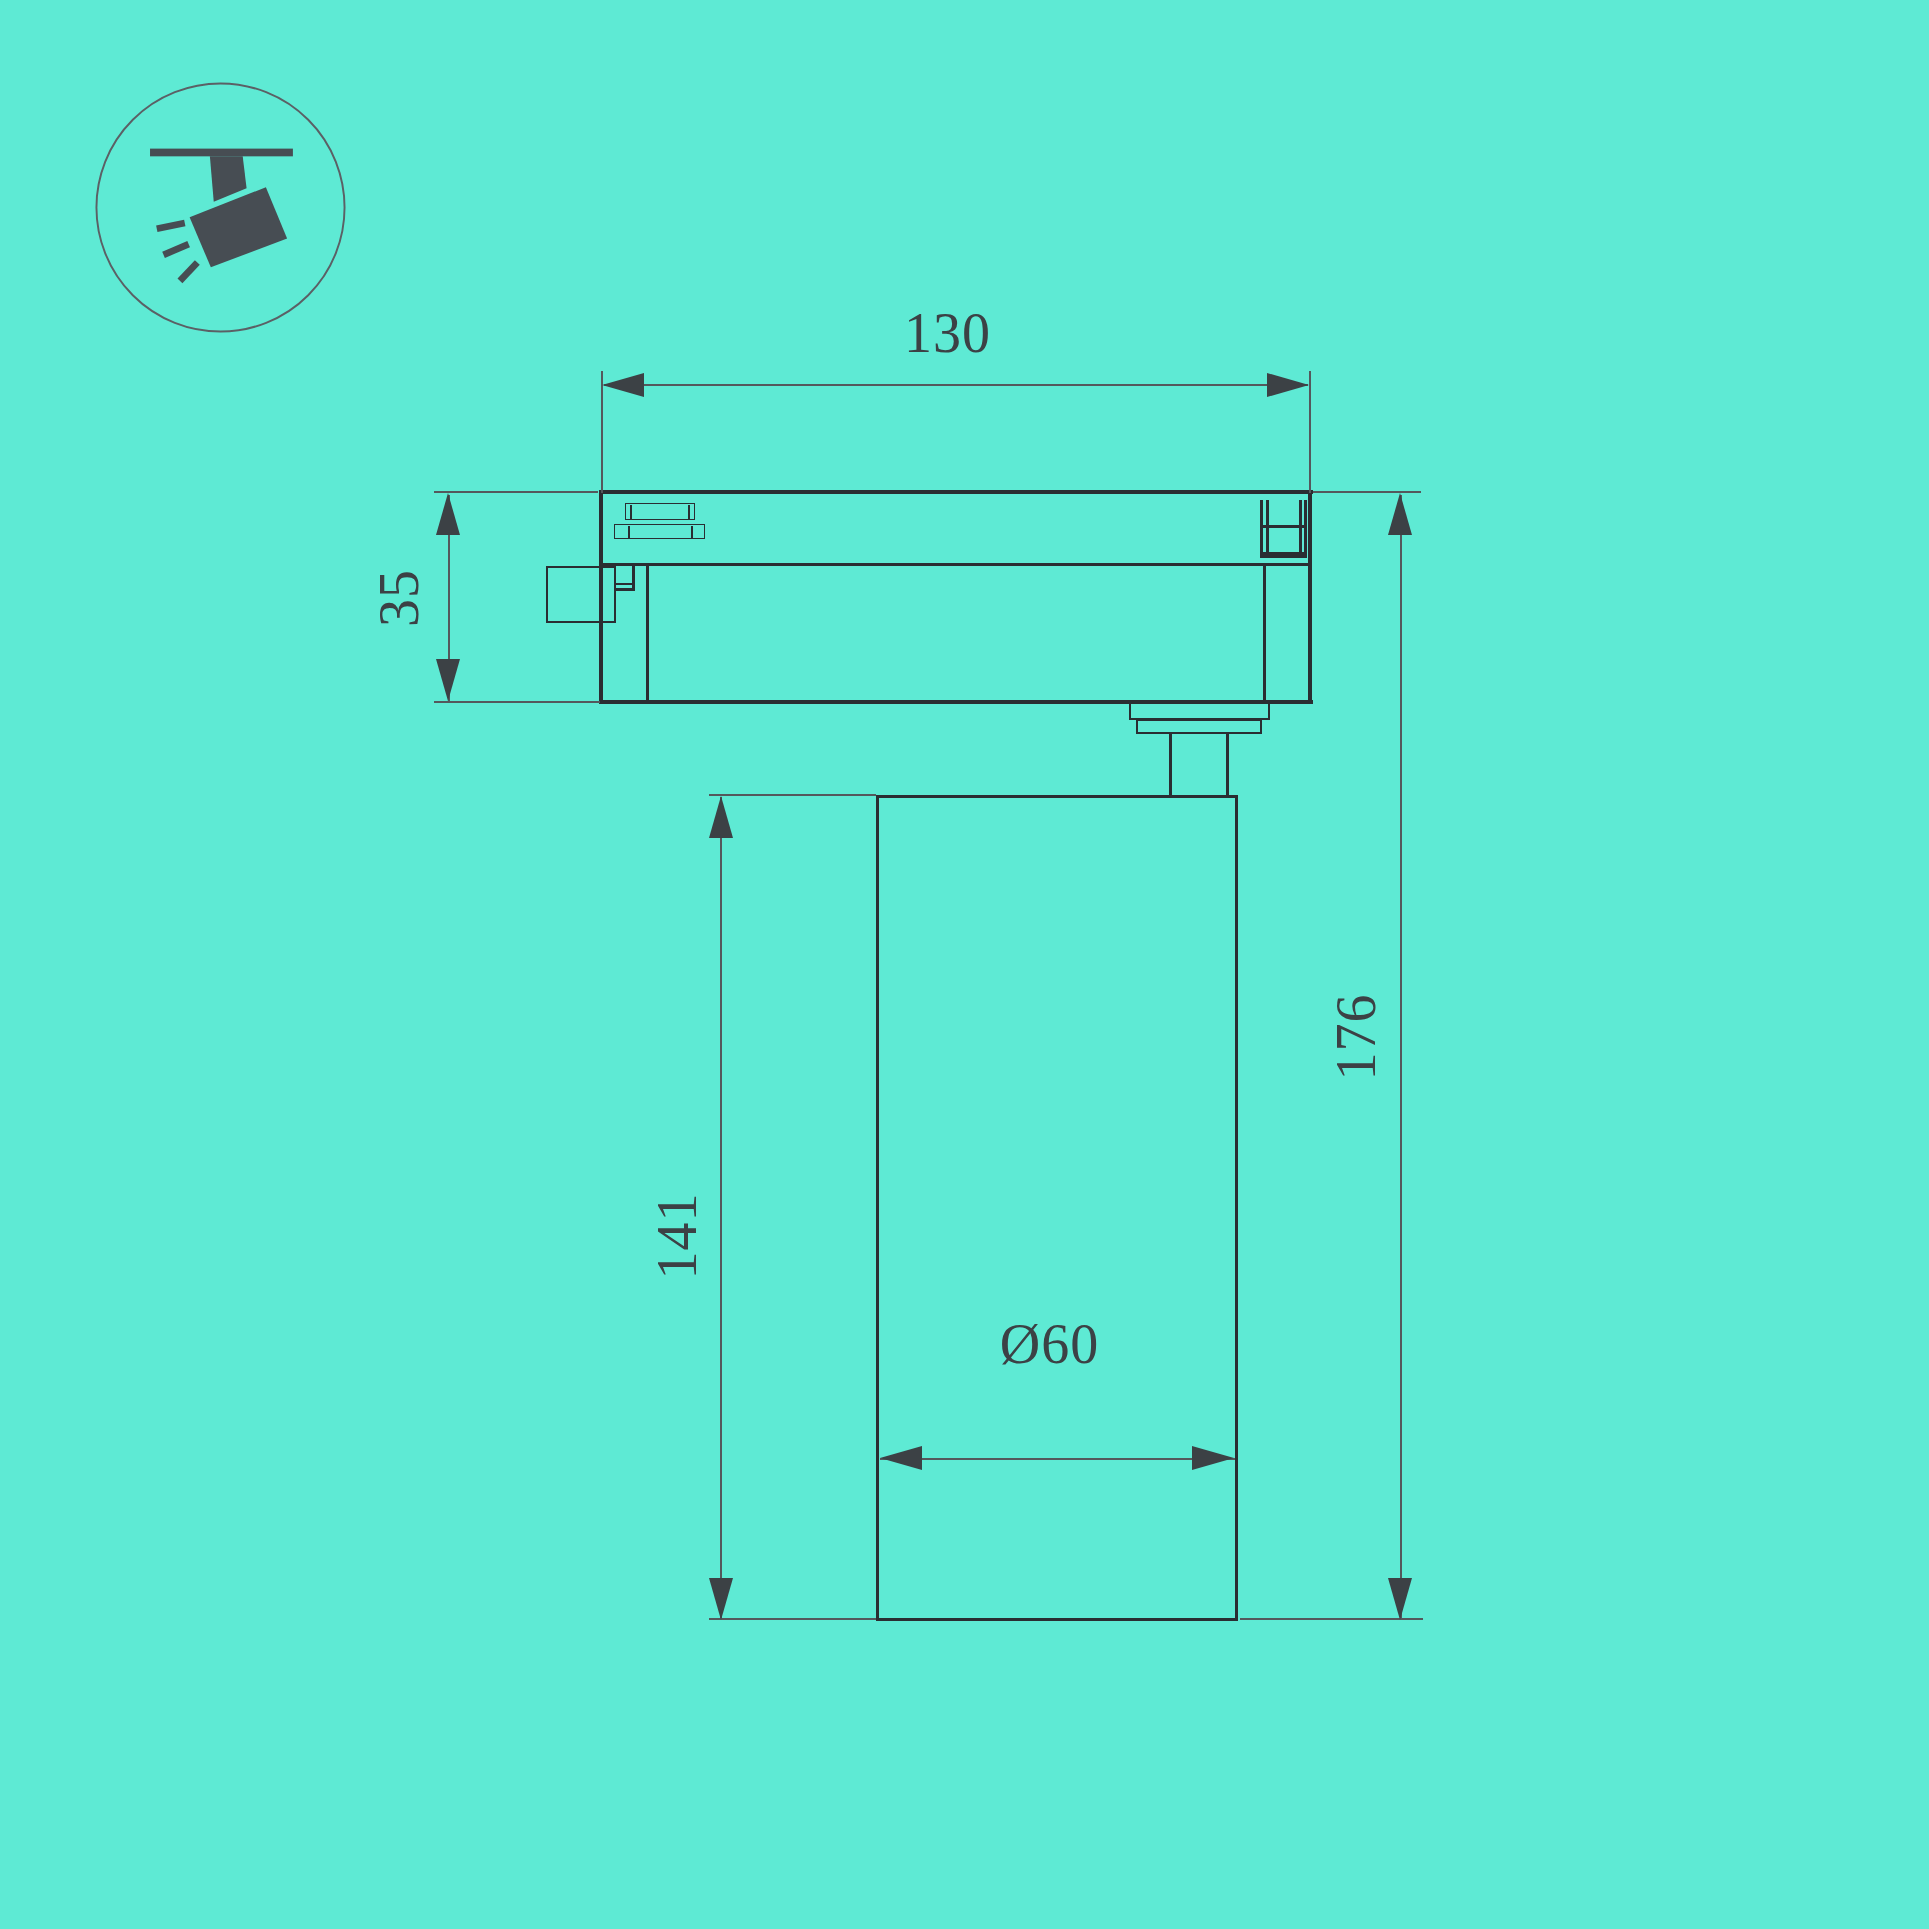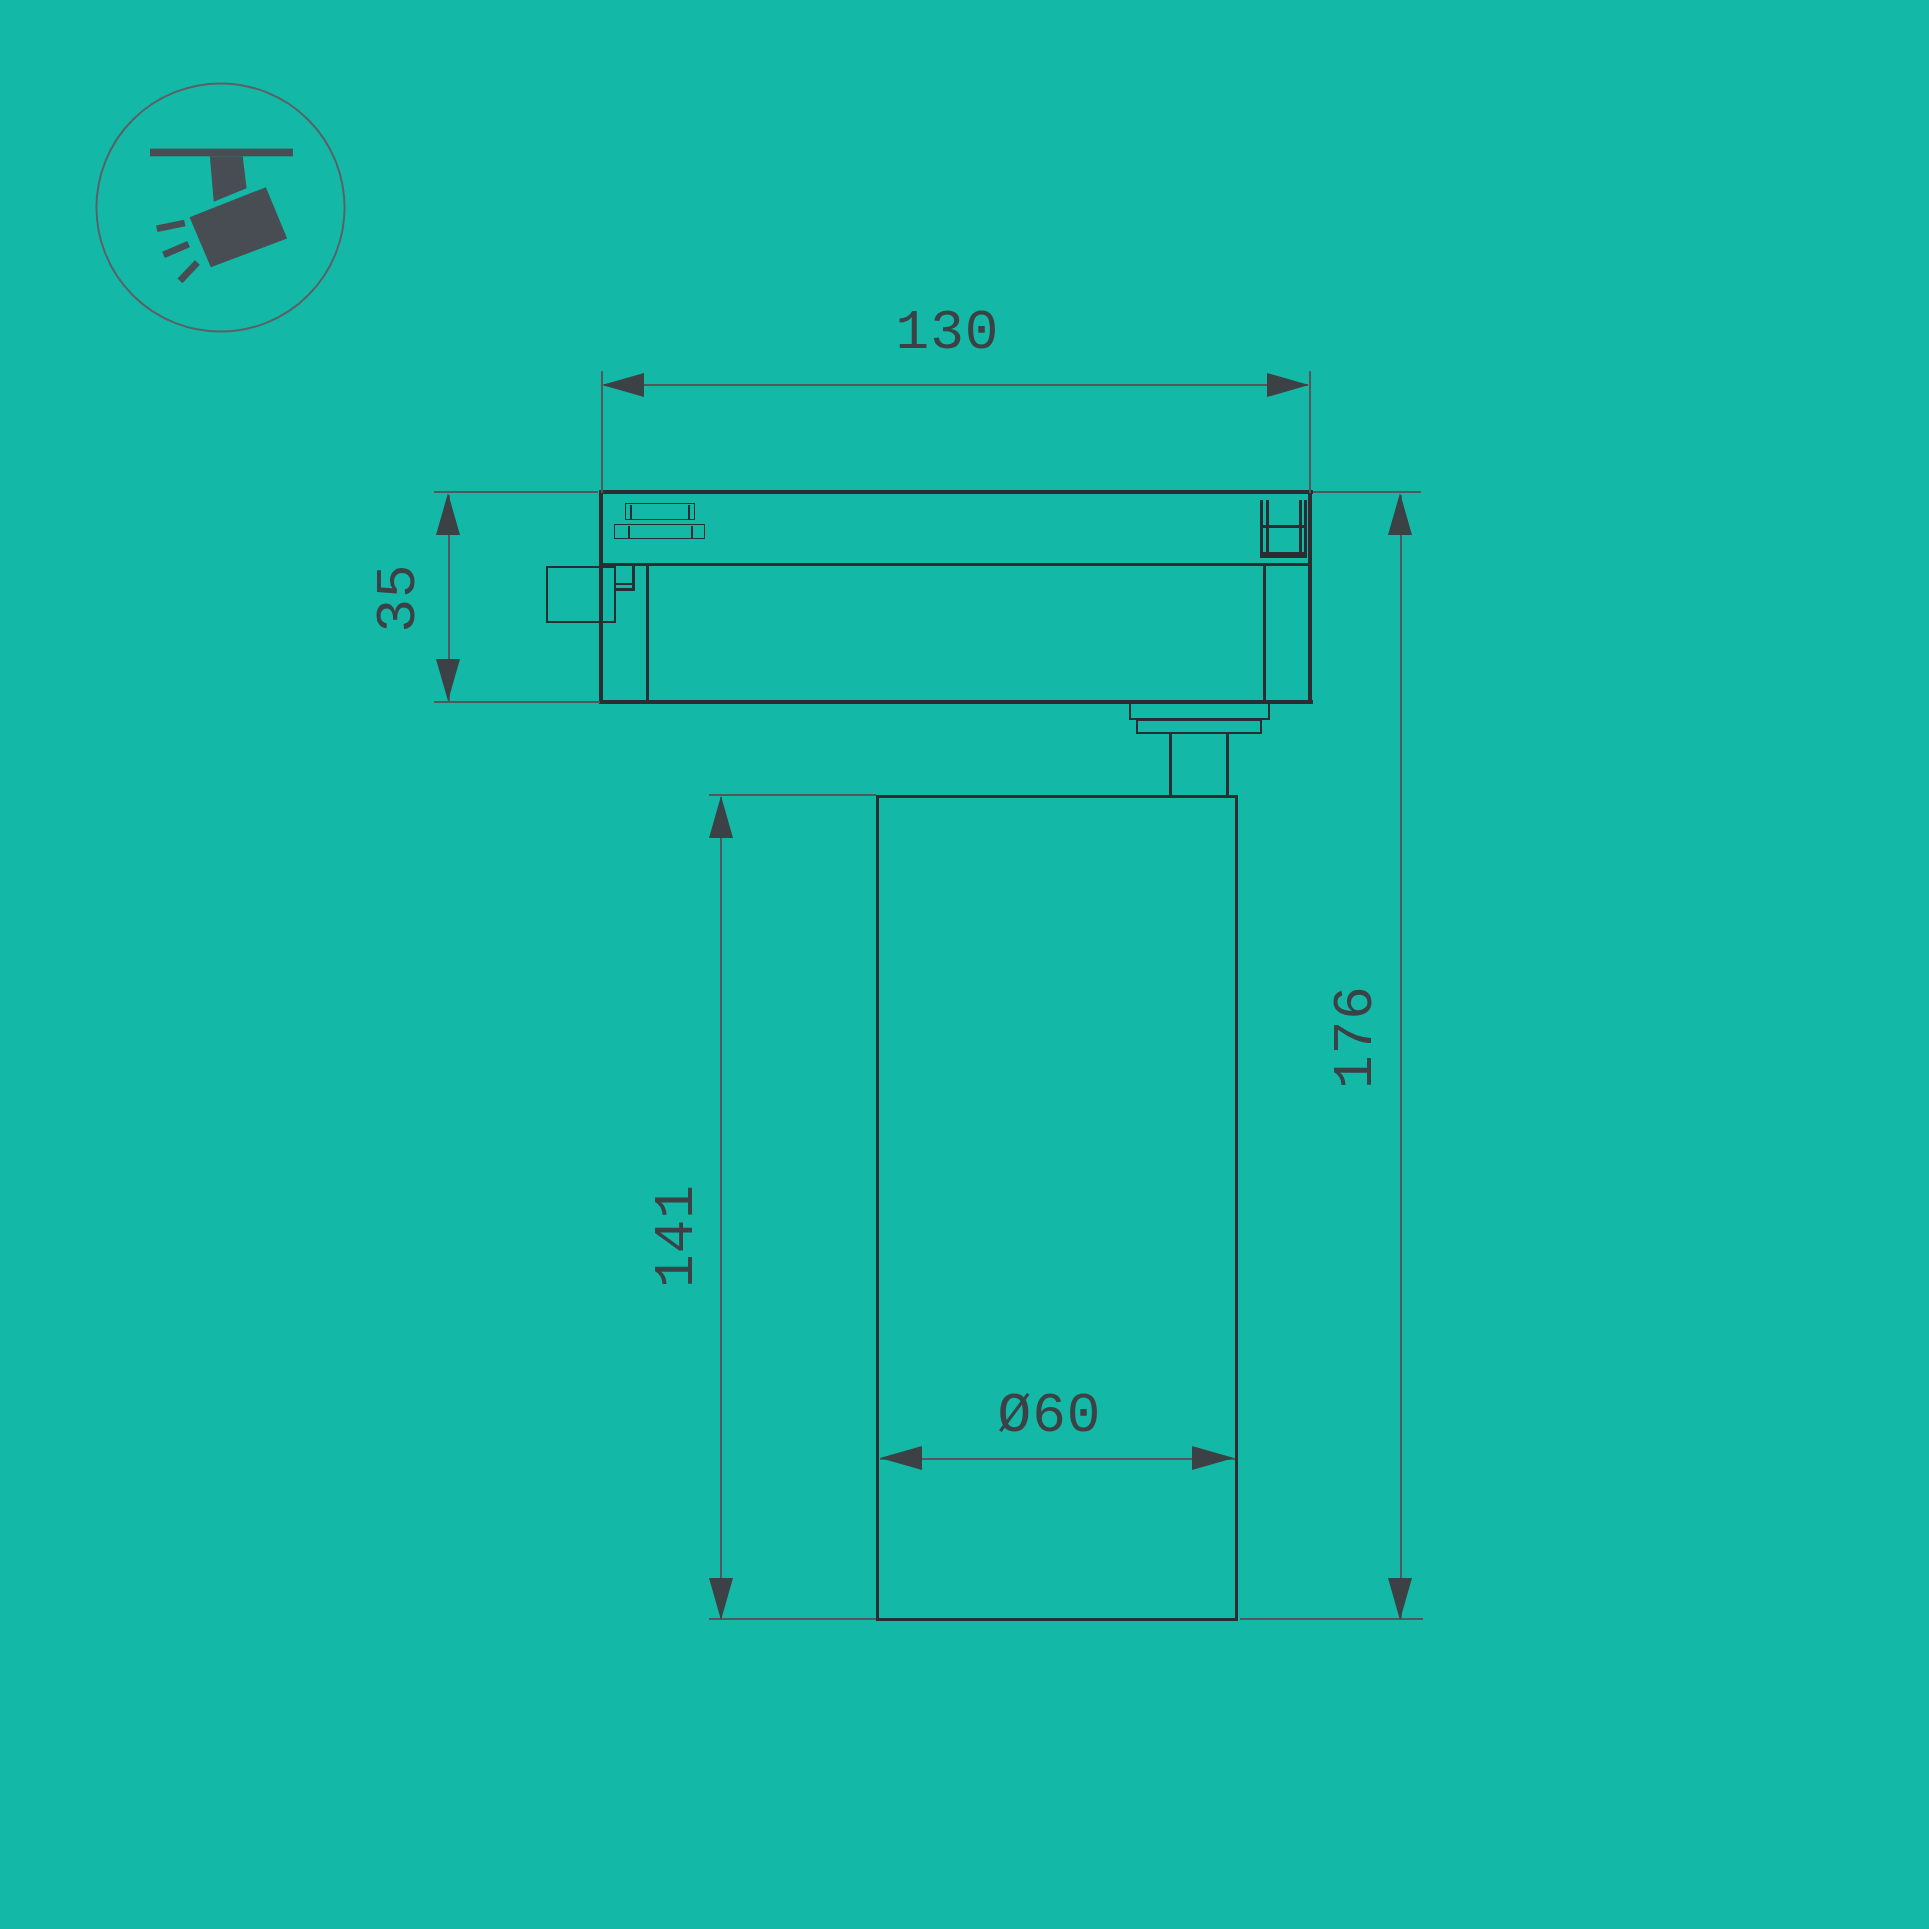--- a/index.html
+++ b/index.html
@@ -1,19 +1,19 @@
 <!DOCTYPE html>
 <html><head>
 <meta charset="utf-8">
 <style>
   html,body { margin:0; padding:0; background:#fdfdfd; }
   .canvas {
     position:relative; width:1929px; height:1929px;
-    background:#14b8a6; overflow:hidden;
-    font-family:Liberation Mono, monospace;
+    background:#5eead4; overflow:hidden;
+    font-family:Liberation Serif, serif;
   }
   
   .ln { position:absolute; background:#2a2e32; }
   
   .tn { position:absolute; background:#54585c; }
   
   .box { position:absolute; border:2.9px solid #2a2e32; background:transparent; box-sizing:border-box; }
   .box2 { position:absolute; border:1.9px solid #2a2e32; background:transparent; box-sizing:border-box; }
   
   .arr { position:absolute; width:0; height:0; }
@@ -119,17 +119,17 @@
     <div class="tn" style="left:1400px; top:495px; width:1.9px; height:1123px;"></div>
     <div class="arr up" style="left:1388px; top:493px;"></div>
     <div class="arr down" style="left:1388px; top:1578px;"></div>
     <span class="lbl vlbl" style="left:1283px; top:1013px; width:145px; height:48px;">176</span>
   </div>
 
   <div>
     <div class="tn" style="left:880px; top:1458px; width:355px; height:1.9px;"></div>
     <div class="arr left" style="left:880px; top:1446px;"></div>
     <div class="arr right" style="left:1192px; top:1446px;"></div>
-    <span class="lbl" style="left:953px; top:1388px; width:193px;">Ø60</span>
+    <span class="lbl" style="left:953px; top:1316px; width:193px;">Ø60</span>
   </div>
 
 </div>
 
 
 </body></html>

